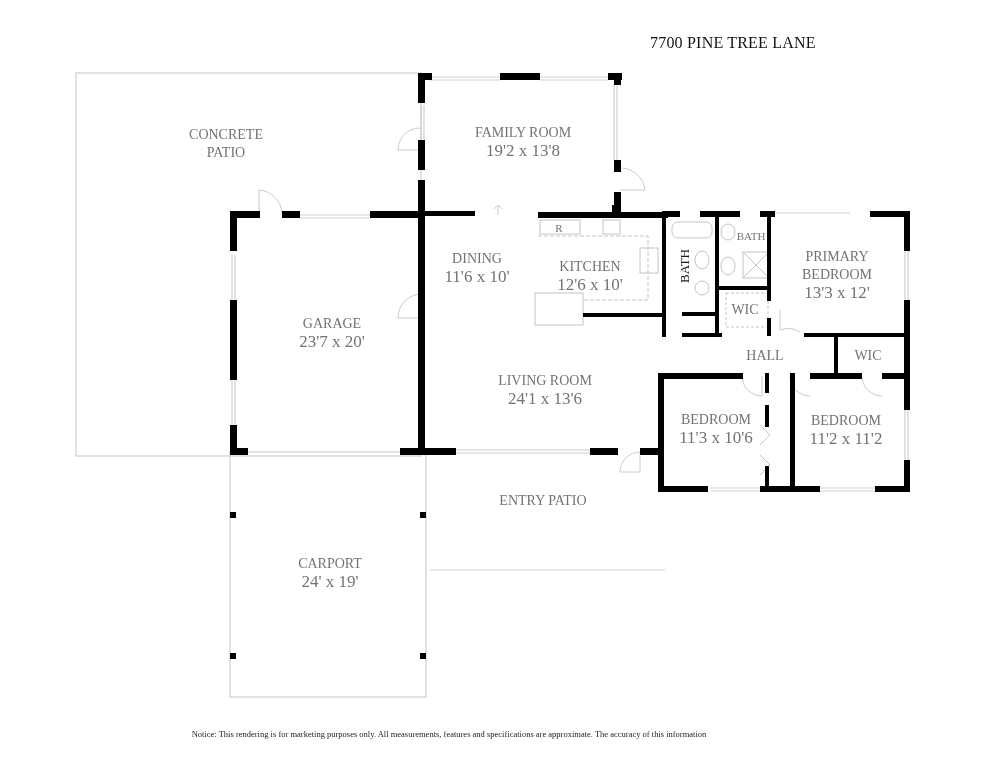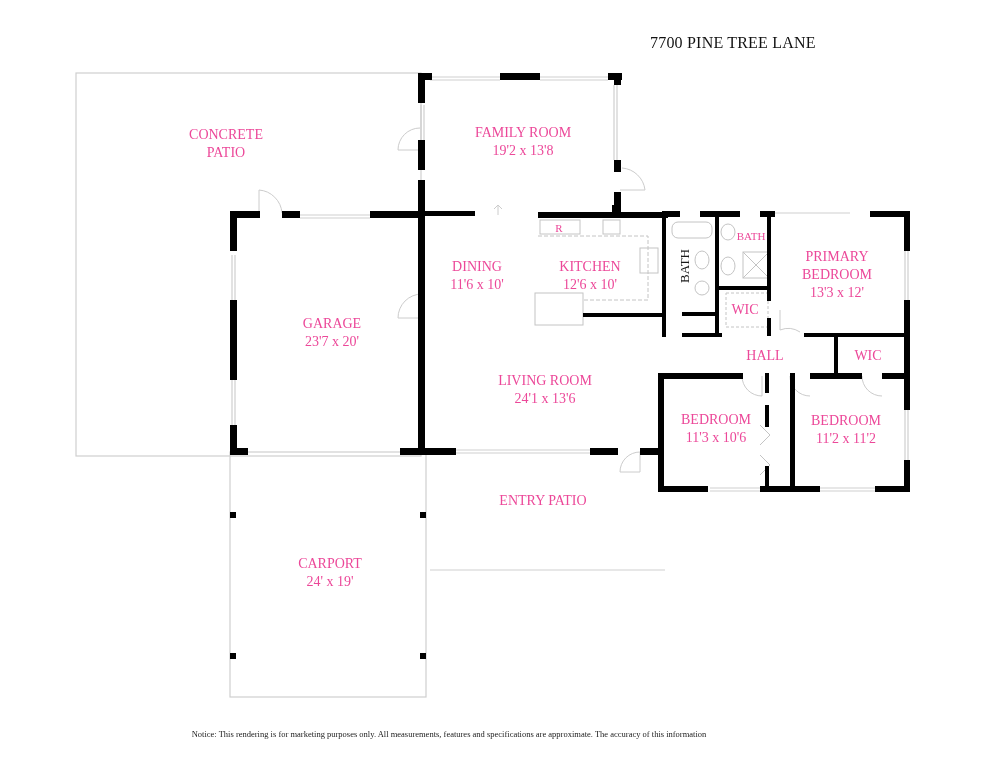--- a/index.html
+++ b/index.html
@@ -2,22 +2,22 @@
 <html><head>
   <meta charset="utf-8">
   <style>
     html, body { margin: 0; padding: 0; background: #ffffff; }
     body { width: 993px; height: 768px; position: relative; overflow: hidden;
            font-family: "Liberation Serif", "DejaVu Serif", serif; color: #111; }
     .title { position: absolute; left: 650px; top: 34px; width: 280px; text-align: left;
              font-size: 16px; letter-spacing: 0.2px; color: #111; }
     svg.plan { position: absolute; left: 0; top: 0; }
     .label { position: absolute; text-align: center; font-size: 14px; line-height: 18px;
-             color: #ec4899; white-space: nowrap; transform: translateX(-50%); }
-    .label .dim { display: block; font-size: 14px; }
+             color: #737373; white-space: nowrap; transform: translateX(-50%); }
+    .label .dim { display: block; font-size: 17px; }
     .vlabel { position: absolute; font-size: 13px; color: #1a1a1a; transform: rotate(-90deg); transform-origin: center; white-space: nowrap; }
     .small { font-size: 11px; }
     .notice { position: absolute; left: 0; top: 729px; width: 898px; text-align: center;
               font-size: 8.5px; line-height: 11px; color: #222; }
   </style>
 </head>
 <body>
 
 <div class="title">7700 PINE TREE LANE</div>
 
@@ -151,21 +151,21 @@
 </svg>
 
 <div class="label" style="left:226px; top:126px;">
   <span>CONCRETE</span><br>
   <span>PATIO</span>
 </div>
 <div class="label" style="left:523px; top:124px;">
   <span>FAMILY ROOM</span>
   <span class="dim">19'2 x 13'8</span>
 </div>
-<div class="label" style="left:477px; top:250px;margin-top:8px;">
+<div class="label" style="left:477px; top:250px;">
   <span>DINING</span>
   <span class="dim">11'6 x 10'</span>
 </div>
 <div class="label" style="left:590px; top:258px;">
   <span>KITCHEN</span>
   <span class="dim">12'6 x 10'</span>
 </div>
 <div class="label small" style="left:559px; top:219px;">R</div>
 <div class="vlabel" style="left:668px; top:258px;">BATH</div>
 <div class="label small" style="left:751px; top:227px;">BATH</div>

